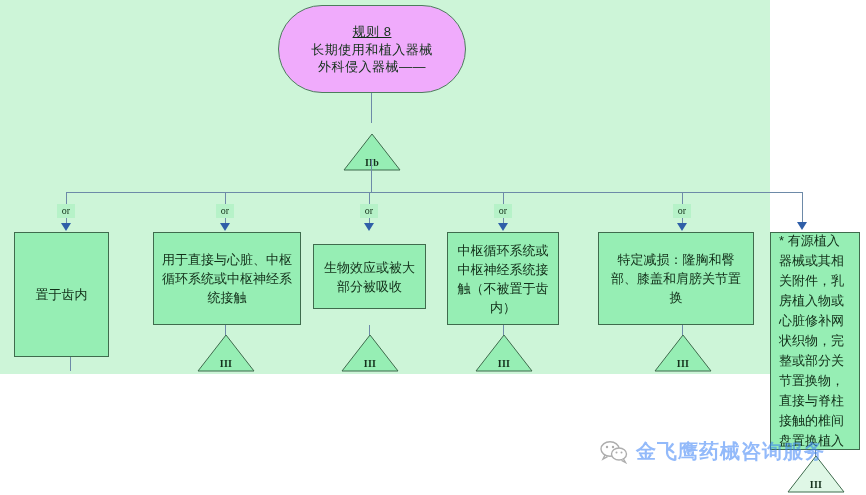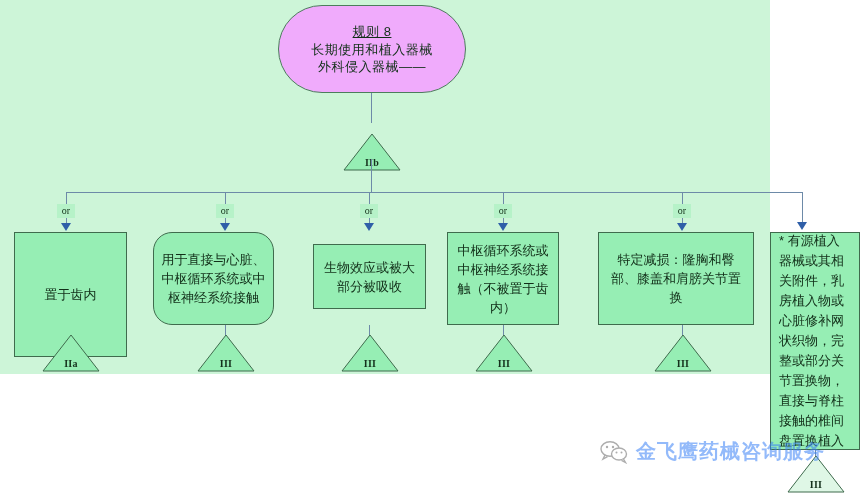--- a/index.html
+++ b/index.html
@@ -110,36 +110,30 @@
   </div>
 
   <div class="vline" style="left:371px;top:159px;height:33px;"></div>
 
   <div class="hline" style="left:66px;top:192px;width:736px;"></div>
 
   <div class="vline" style="left:66px;top:192px;height:12px;"></div>
   <div class="or-chip" style="left:57px;top:204px;">or</div>
   <div class="vline" style="left:66px;top:218px;height:6px;"></div>
   <div class="arrow-head" style="left:61px;top:223px;"></div>
-  <div class="box" style="left:14px;top:232px;width:113px;height:125px;">
+  <div class="box" style="left:14px;top:232px;width:95px;height:125px;">
     <div class="btext">置于齿内</div>
   </div>
   <div class="vline" style="left:70px;top:357px;height:14px;"></div>
-  <div class="tri" style="left:42px;top:334px;">
-    <svg width="58" height="38" viewBox="0 0 58 38">
-      <polygon points="29,1 57,37 1,37" fill="#96eeb4" stroke="#3f6b4d" stroke-width="1"></polygon>
-    </svg>
-    <div class="tlabel">IIa</div>
-  </div>
 
   <div class="vline" style="left:225px;top:192px;height:12px;"></div>
   <div class="or-chip" style="left:216px;top:204px;">or</div>
   <div class="vline" style="left:225px;top:218px;height:6px;"></div>
   <div class="arrow-head" style="left:220px;top:223px;"></div>
-  <div class="box" style="left:153px;top:232px;width:121px;height:93px;border-radius:19px;">
+  <div class="box" style="left:153px;top:232px;width:148px;height:93px;">
     <div class="btext">用于直接与心脏、中枢循环系统或中枢神经系统接触</div>
   </div>
   <div class="vline" style="left:225px;top:325px;height:14px;"></div>
   <div class="tri" style="left:197px;top:334px;">
     <svg width="58" height="38" viewBox="0 0 58 38">
       <polygon points="29,1 57,37 1,37" fill="#96eeb4" stroke="#3f6b4d" stroke-width="1"></polygon>
     </svg>
     <div class="tlabel">III</div>
   </div>
 

